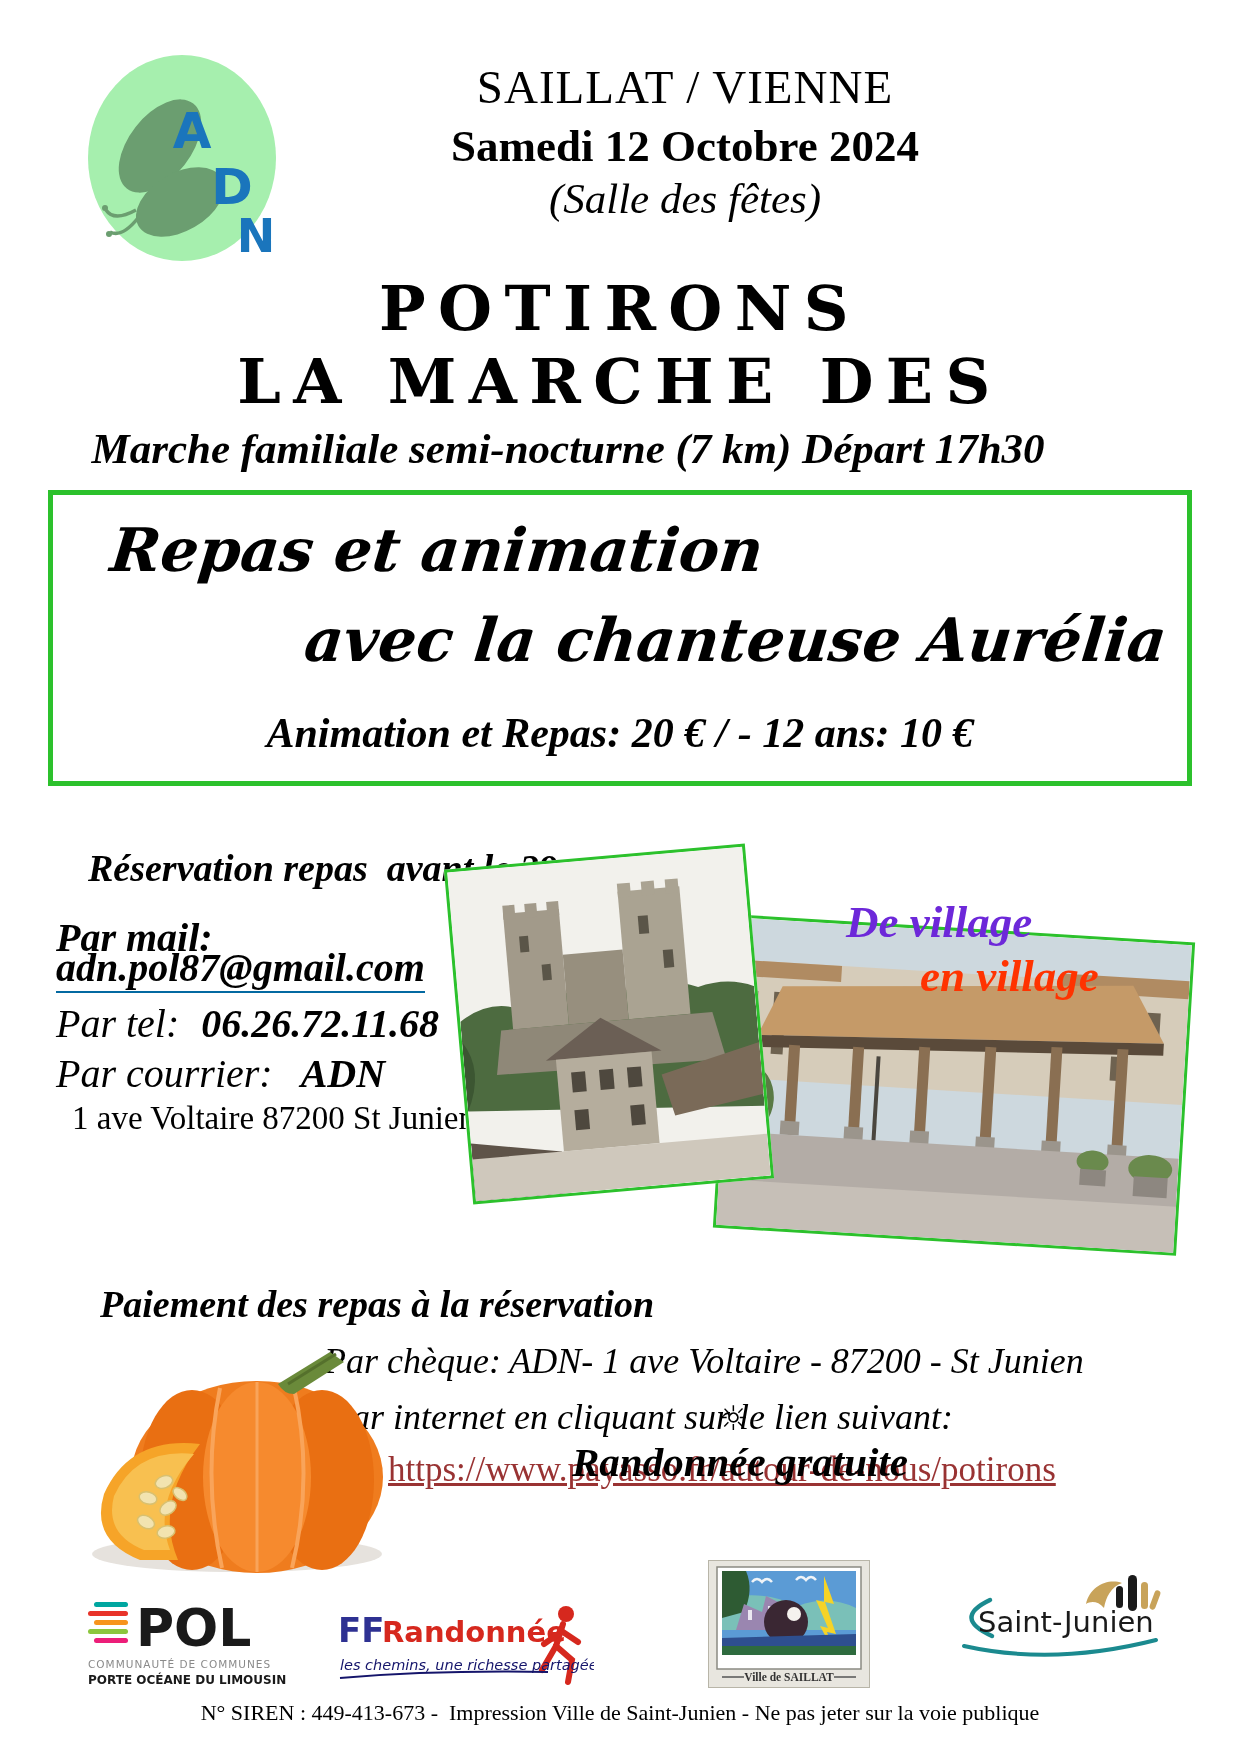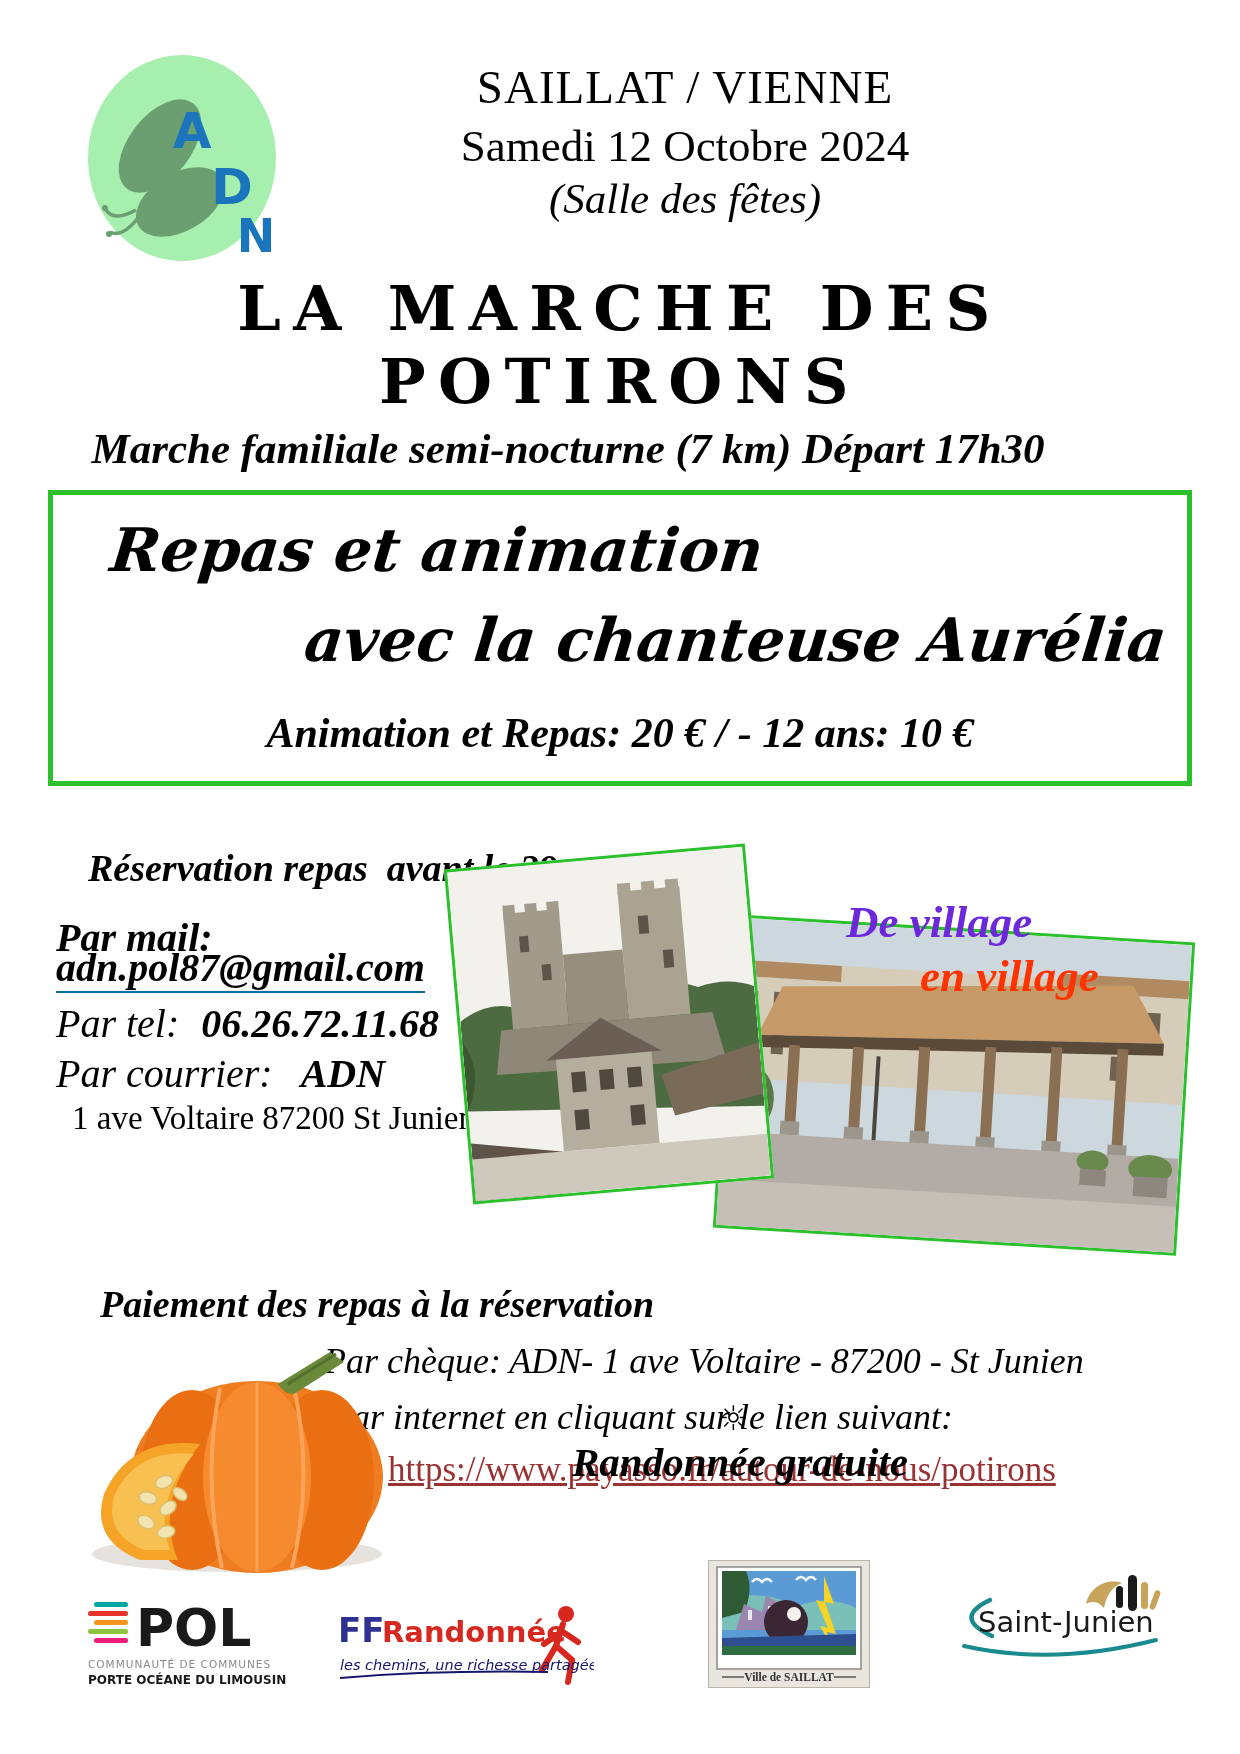--- a/index.html
+++ b/index.html
@@ -8,21 +8,21 @@
     background:#ffffff;overflow:hidden;
     font-family:"Liberation Serif", serif;color:#000;
   }
   .abs{position:absolute;}
   .keep-spaces{white-space:pre-wrap;}
 
   
   .adn-logo{left:86px;top:52px;width:192px;height:212px;}
   .head-text{left:280px;top:60px;width:810px;text-align:center;}
   .head-location{font-size:47px;letter-spacing:1px;}
-  .head-date{font-size:45px;font-weight:normal;margin-top:6px;}
+  .head-date{font-size:45px;font-weight:bold;margin-top:6px;}
   .head-venue{font-size:43px;font-style:italic;margin-top:2px;}
 
   
   .main-title{left:0;top:272px;width:1240px;text-align:center;
     font-family:"DejaVu Serif", serif;font-weight:bold;font-size:62px;
     letter-spacing:0.2em;line-height:1.18;}
   .subtitle{left:0;top:424px;width:1136px;text-align:center;
     font-size:43px;font-weight:bold;font-style:italic;}
 
   
@@ -107,22 +107,22 @@
     </svg>
   </div>
 
   <div class="abs head-text">
     <div class="head-location">SAILLAT / VIENNE</div>
     <div class="head-date">Samedi 12 Octobre 2024</div>
     <div class="head-venue">(Salle des fêtes)</div>
   </div>
 
   <div class="abs main-title">
+    <div>POTIRONS</div>
     <div>LA MARCHE DES</div>
-    <div>POTIRONS</div>
   </div>
   <div class="abs subtitle">Marche familiale semi-nocturne (7 km) Départ 17h30</div>
 
   <div class="abs green-box">
     <div class="abs script-line box-line1">Repas et animation</div>
     <div class="abs script-line box-line2">avec la chanteuse Aurélia</div>
     <div class="abs box-pricing">Animation et Repas: 20 € / - 12 ans: 10 €</div>
   </div>
 
   <div class="abs res-heading keep-spaces">Réservation repas  avant le 29 septembre</div>
@@ -332,14 +332,15 @@
         <rect x="214" y="20" width="6" height="20" rx="3" transform="rotate(20 217 30)" fill="#c8a35a"></rect>
       </g>
       <g stroke="#1b8a8f" fill="none" stroke-linecap="round">
         <path d="M52 30 Q14 48 54 66" stroke-width="4.5"></path>
         <path d="M26 76 Q116 96 218 70" stroke-width="4"></path>
       </g>
       <text x="40" y="62" font-family="DejaVu Sans, sans-serif" font-size="29" fill="#1a1a1a">Saint-Junien</text>
     </svg>
   </div>
 
+  <div class="abs footer-line keep-spaces">N° SIREN : 449-413-673 -  Impression Ville de Saint-Junien - Ne pas jeter sur la voie publique</div>
 
 </div>
 
 </body></html>

